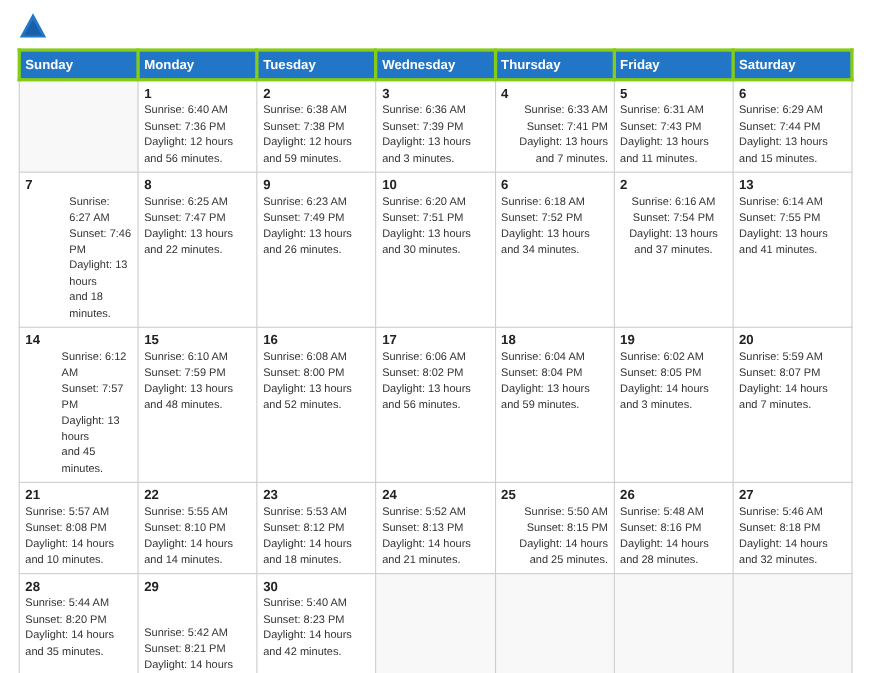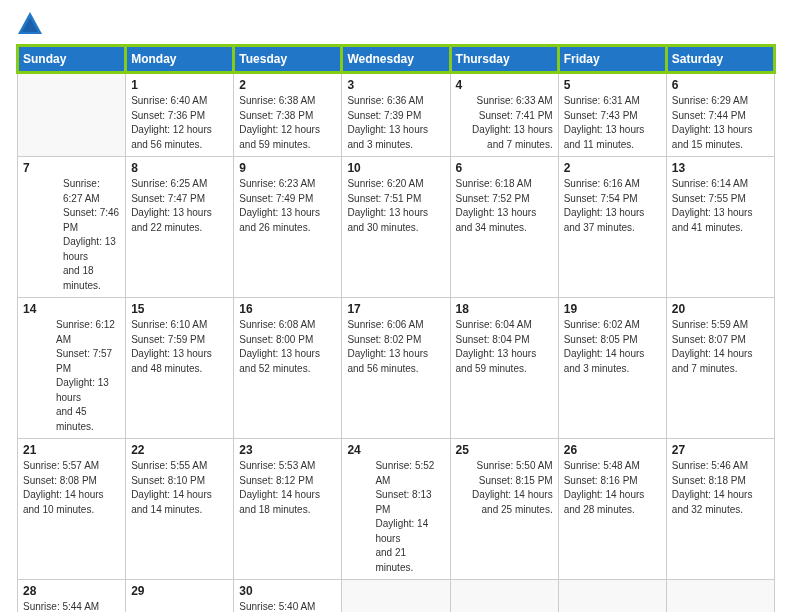--- a/index.html
+++ b/index.html
@@ -210,21 +210,21 @@
           </td>
           <td>
             <span class="day-num">6</span>
             <div class="day-info" style="white-space: pre-line;">Sunrise: 6:18 AM
 Sunset: 7:52 PM
 Daylight: 13 hours
 and 34 minutes.</div>
           </td>
           <td>
             <span class="day-num">2</span>
-            <div class="day-info" style="white-space: pre-line;">Sunrise: 6:16 AM
+            <div class="day-info" style="white-space: pre-line; text-align: center;">Sunrise: 6:16 AM
 Sunset: 7:54 PM
 Daylight: 13 hours
 and 37 minutes.</div>
           </td>
           <td>
             <span class="day-num">13</span>
             <div class="day-info" style="white-space: pre-line;">Sunrise: 6:14 AM
 Sunset: 7:55 PM
 Daylight: 13 hours
 and 41 minutes.</div>
@@ -298,21 +298,21 @@
           </td>
           <td>
             <span class="day-num">23</span>
             <div class="day-info" style="white-space: pre-line;">Sunrise: 5:53 AM
 Sunset: 8:12 PM
 Daylight: 14 hours
 and 18 minutes.</div>
           </td>
           <td>
             <span class="day-num">24</span>
-            <div class="day-info" style="white-space: pre-line; margin-left: 28px;">Sunrise: 5:52 AM
+            <div class="day-info" style="white-space: pre-line;">Sunrise: 5:52 AM
 Sunset: 8:13 PM
 Daylight: 14 hours
 and 21 minutes.</div>
           </td>
           <td>
             <span class="day-num">25</span>
             <div class="day-info" style="white-space: pre-line; text-align: right;">Sunrise: 5:50 AM
 Sunset: 8:15 PM
 Daylight: 14 hours
 and 25 minutes.</div>

